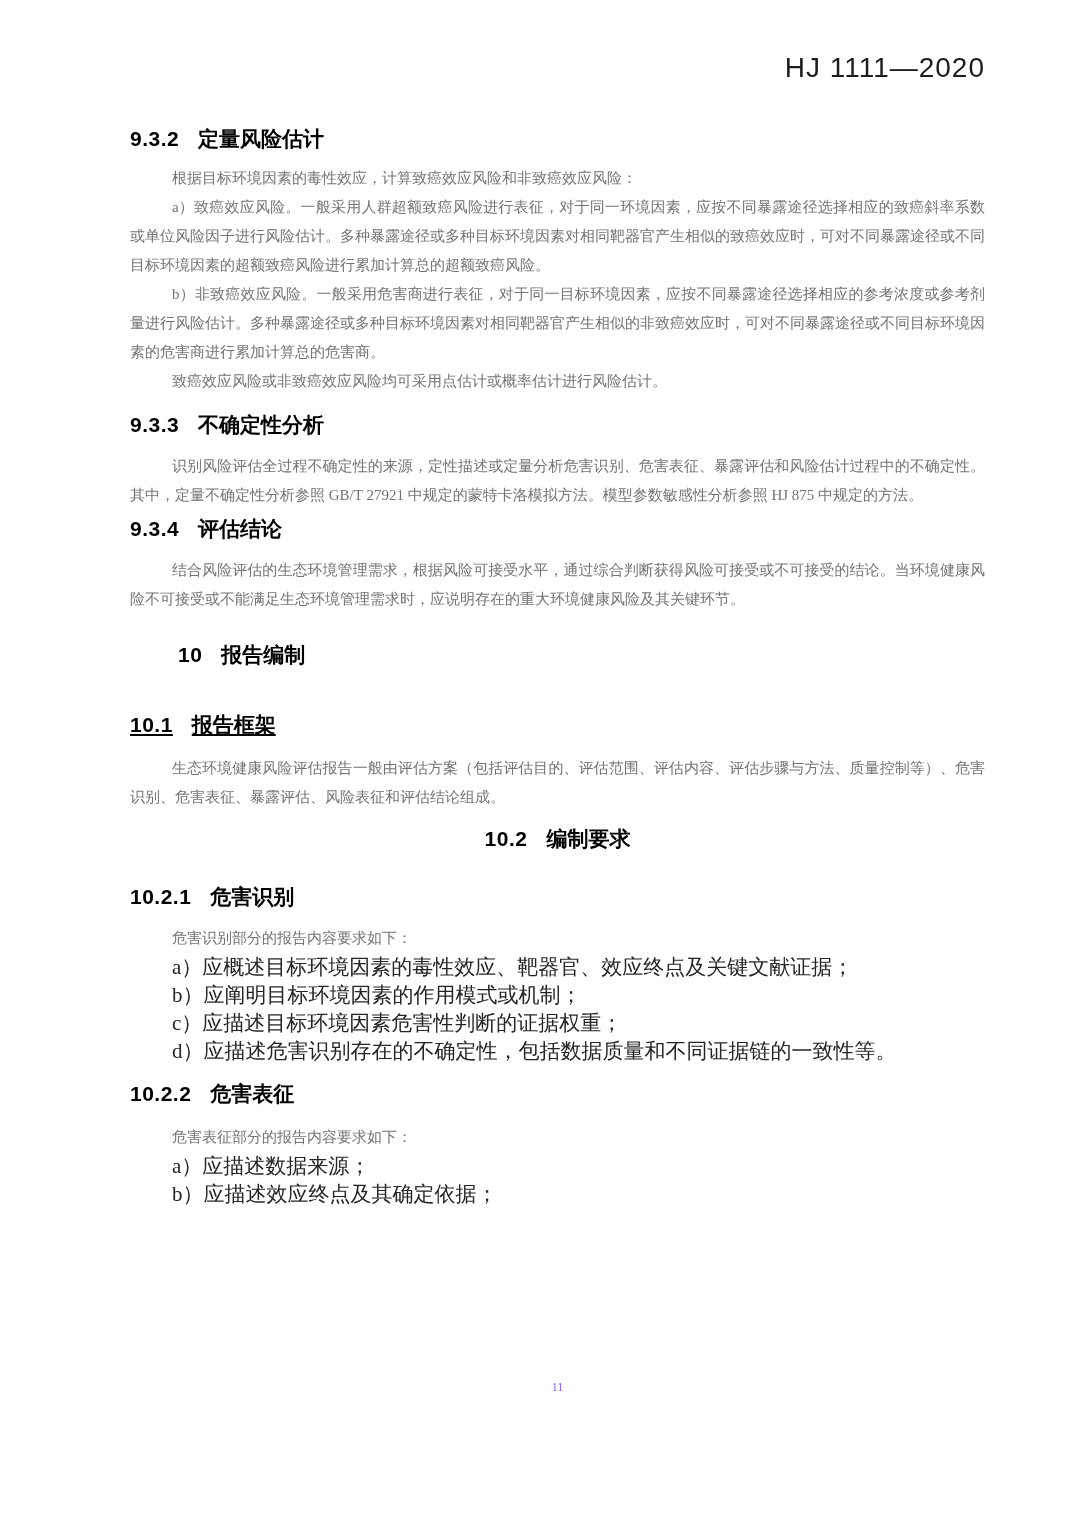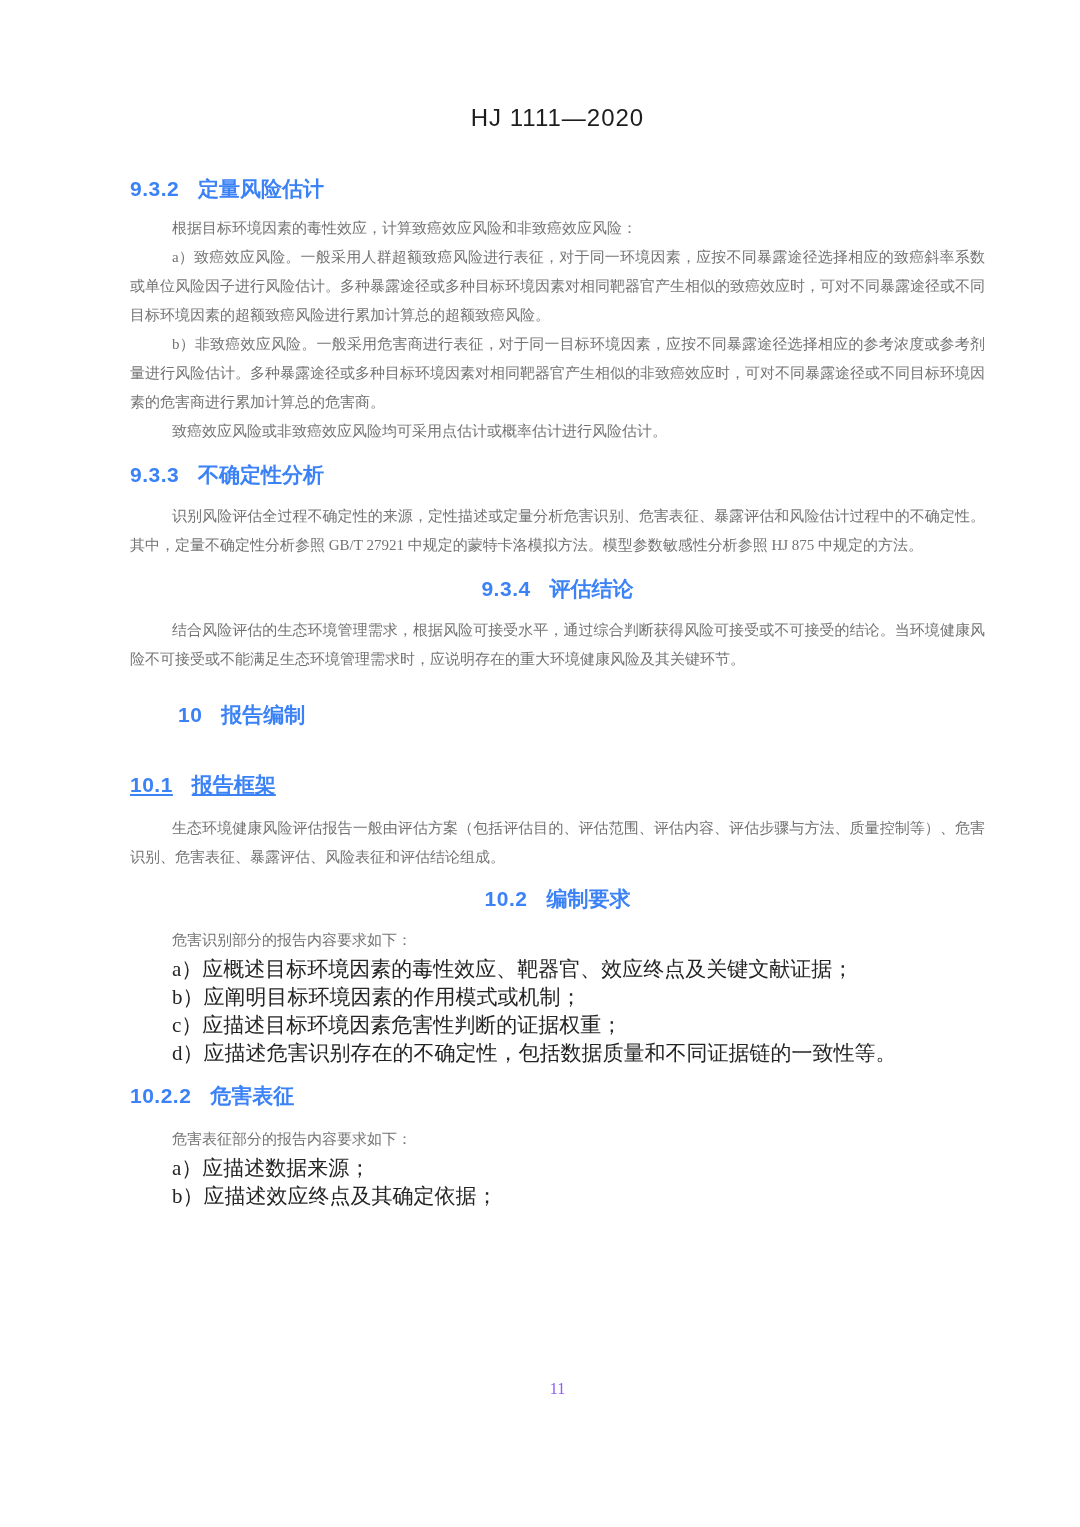--- a/index.html
+++ b/index.html
@@ -8,40 +8,40 @@
     width: 1080px;
     height: 1527px;
     background: #ffffff;
     box-sizing: border-box;
     padding: 0 95px 0 130px;
     font-family: "Liberation Serif", "DejaVu Serif", serif;
     color: #232323;
     overflow: hidden;
   }
   .doc-number {
-    padding-top: 106px;
-    text-align: center;
+    padding-top: 56px;
+    text-align: right;
     font-family: "Liberation Sans", "DejaVu Sans", sans-serif;
-    font-size: 24px;
+    font-size: 28px;
     line-height: 24px;
     letter-spacing: 1px;
     color: #1d1d1d;
     height: 24px;
   }
   .heading {
     font-family: "Liberation Sans", "DejaVu Sans", sans-serif;
     font-weight: 700;
     font-size: 21px;
     line-height: 30px;
-    color: #3b82f6;
+    color: #000000;
   }
   .heading .h-num { margin-right: 0.9em; letter-spacing: 0.5px; }
   .h-932  { margin-top: 44px; }
   .h-933  { margin-top: 14px; }
-  .h-934  { margin-top: 14px; text-align: center; }
+  .h-934  { margin-top: 4px; }
   .h-10   { margin-top: 26px; margin-left: 48px; }
   .h-101  { margin-top: 40px; text-decoration: underline; }
   .h-102  { margin-top: 12px; text-align: center; }
   .h-1021 { margin-top: 28px; }
   .h-1022 { margin-top: 14px; }
   .para {
     font-size: 15px;
     line-height: 29px;
     text-align: justify;
     text-indent: 42px;
@@ -56,21 +56,21 @@
     text-align: justify;
     text-indent: 42px;
     color: #242424;
   }
   .page-number {
     position: absolute;
     left: 130px;
     top: 1380px;
     width: 855px;
     text-align: center;
-    font-size: 16px;
+    font-size: 12px;
     color: #8b5cf6;
   }
 </style>
 </head>
 <body>
 
 <div class="page">
 
   <div class="doc-number">HJ 1111—2020</div>
 
@@ -98,20 +98,23 @@
 
   <div class="heading h-101">
     <span class="h-num">10.1</span><span>报告框架</span>
   </div>
   <div class="para mt14">生态环境健康风险评估报告一般由评估方案（包括评估目的、评估范围、评估内容、评估步骤与方法、质量控制等）、危害识别、危害表征、暴露评估、风险表征和评估结论组成。</div>
 
   <div class="heading h-102">
     <span class="h-num">10.2</span><span>编制要求</span>
   </div>
 
+  <div class="heading h-1021">
+    <span class="h-num">10.2.1</span><span>危害识别</span>
+  </div>
   <div class="para mt12">危害识别部分的报告内容要求如下：</div>
   <div class="item">a）应概述目标环境因素的毒性效应、靶器官、效应终点及关键文献证据；</div>
   <div class="item">b）应阐明目标环境因素的作用模式或机制；</div>
   <div class="item">c）应描述目标环境因素危害性判断的证据权重；</div>
   <div class="item">d）应描述危害识别存在的不确定性，包括数据质量和不同证据链的一致性等。</div>
 
   <div class="heading h-1022">
     <span class="h-num">10.2.2</span><span>危害表征</span>
   </div>
   <div class="para mt14">危害表征部分的报告内容要求如下：</div>

